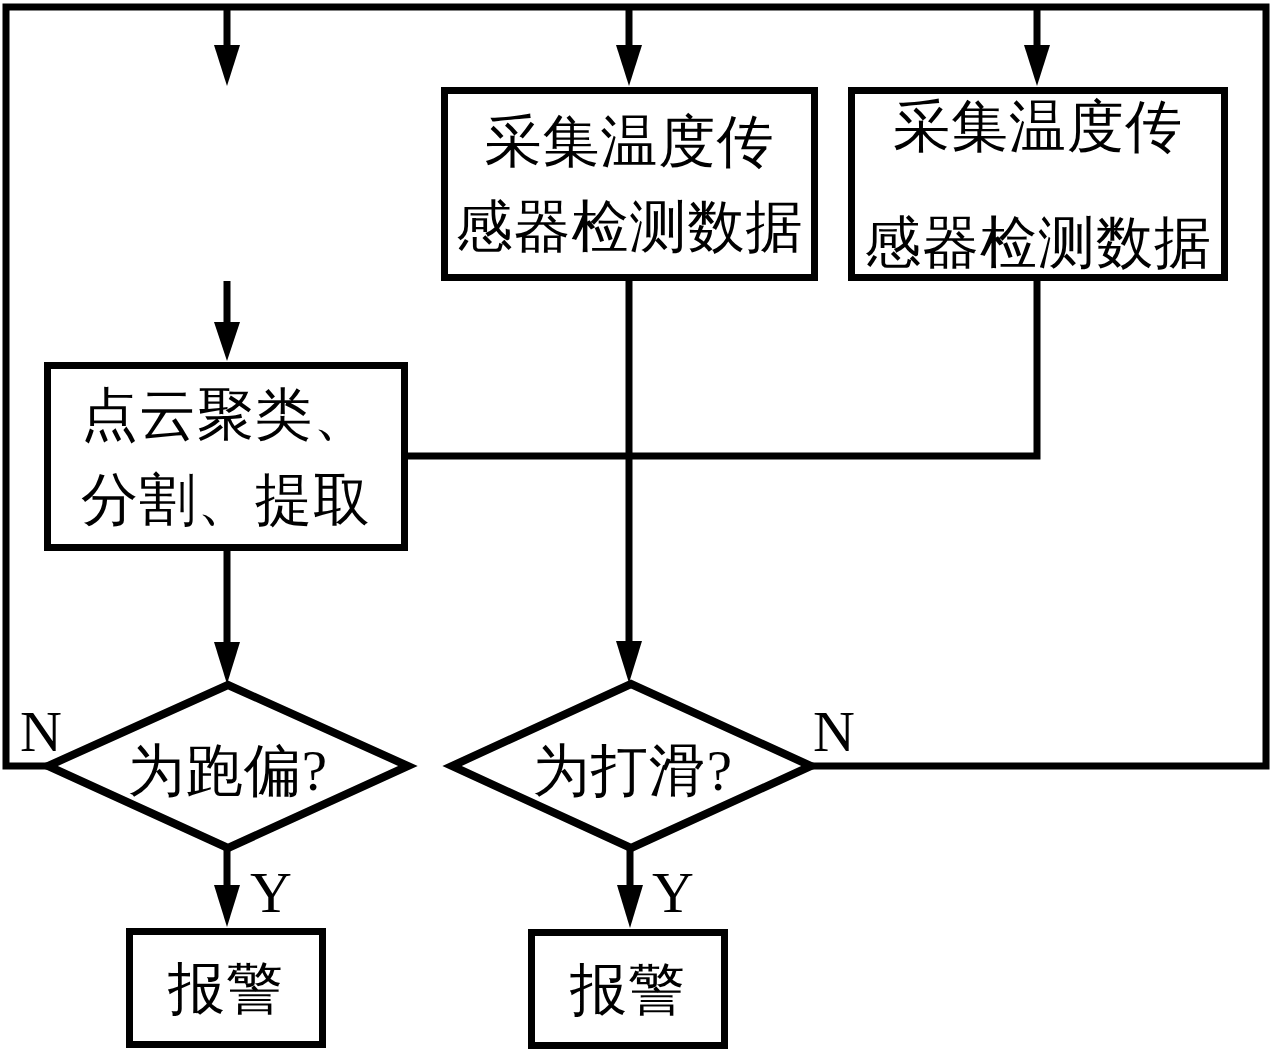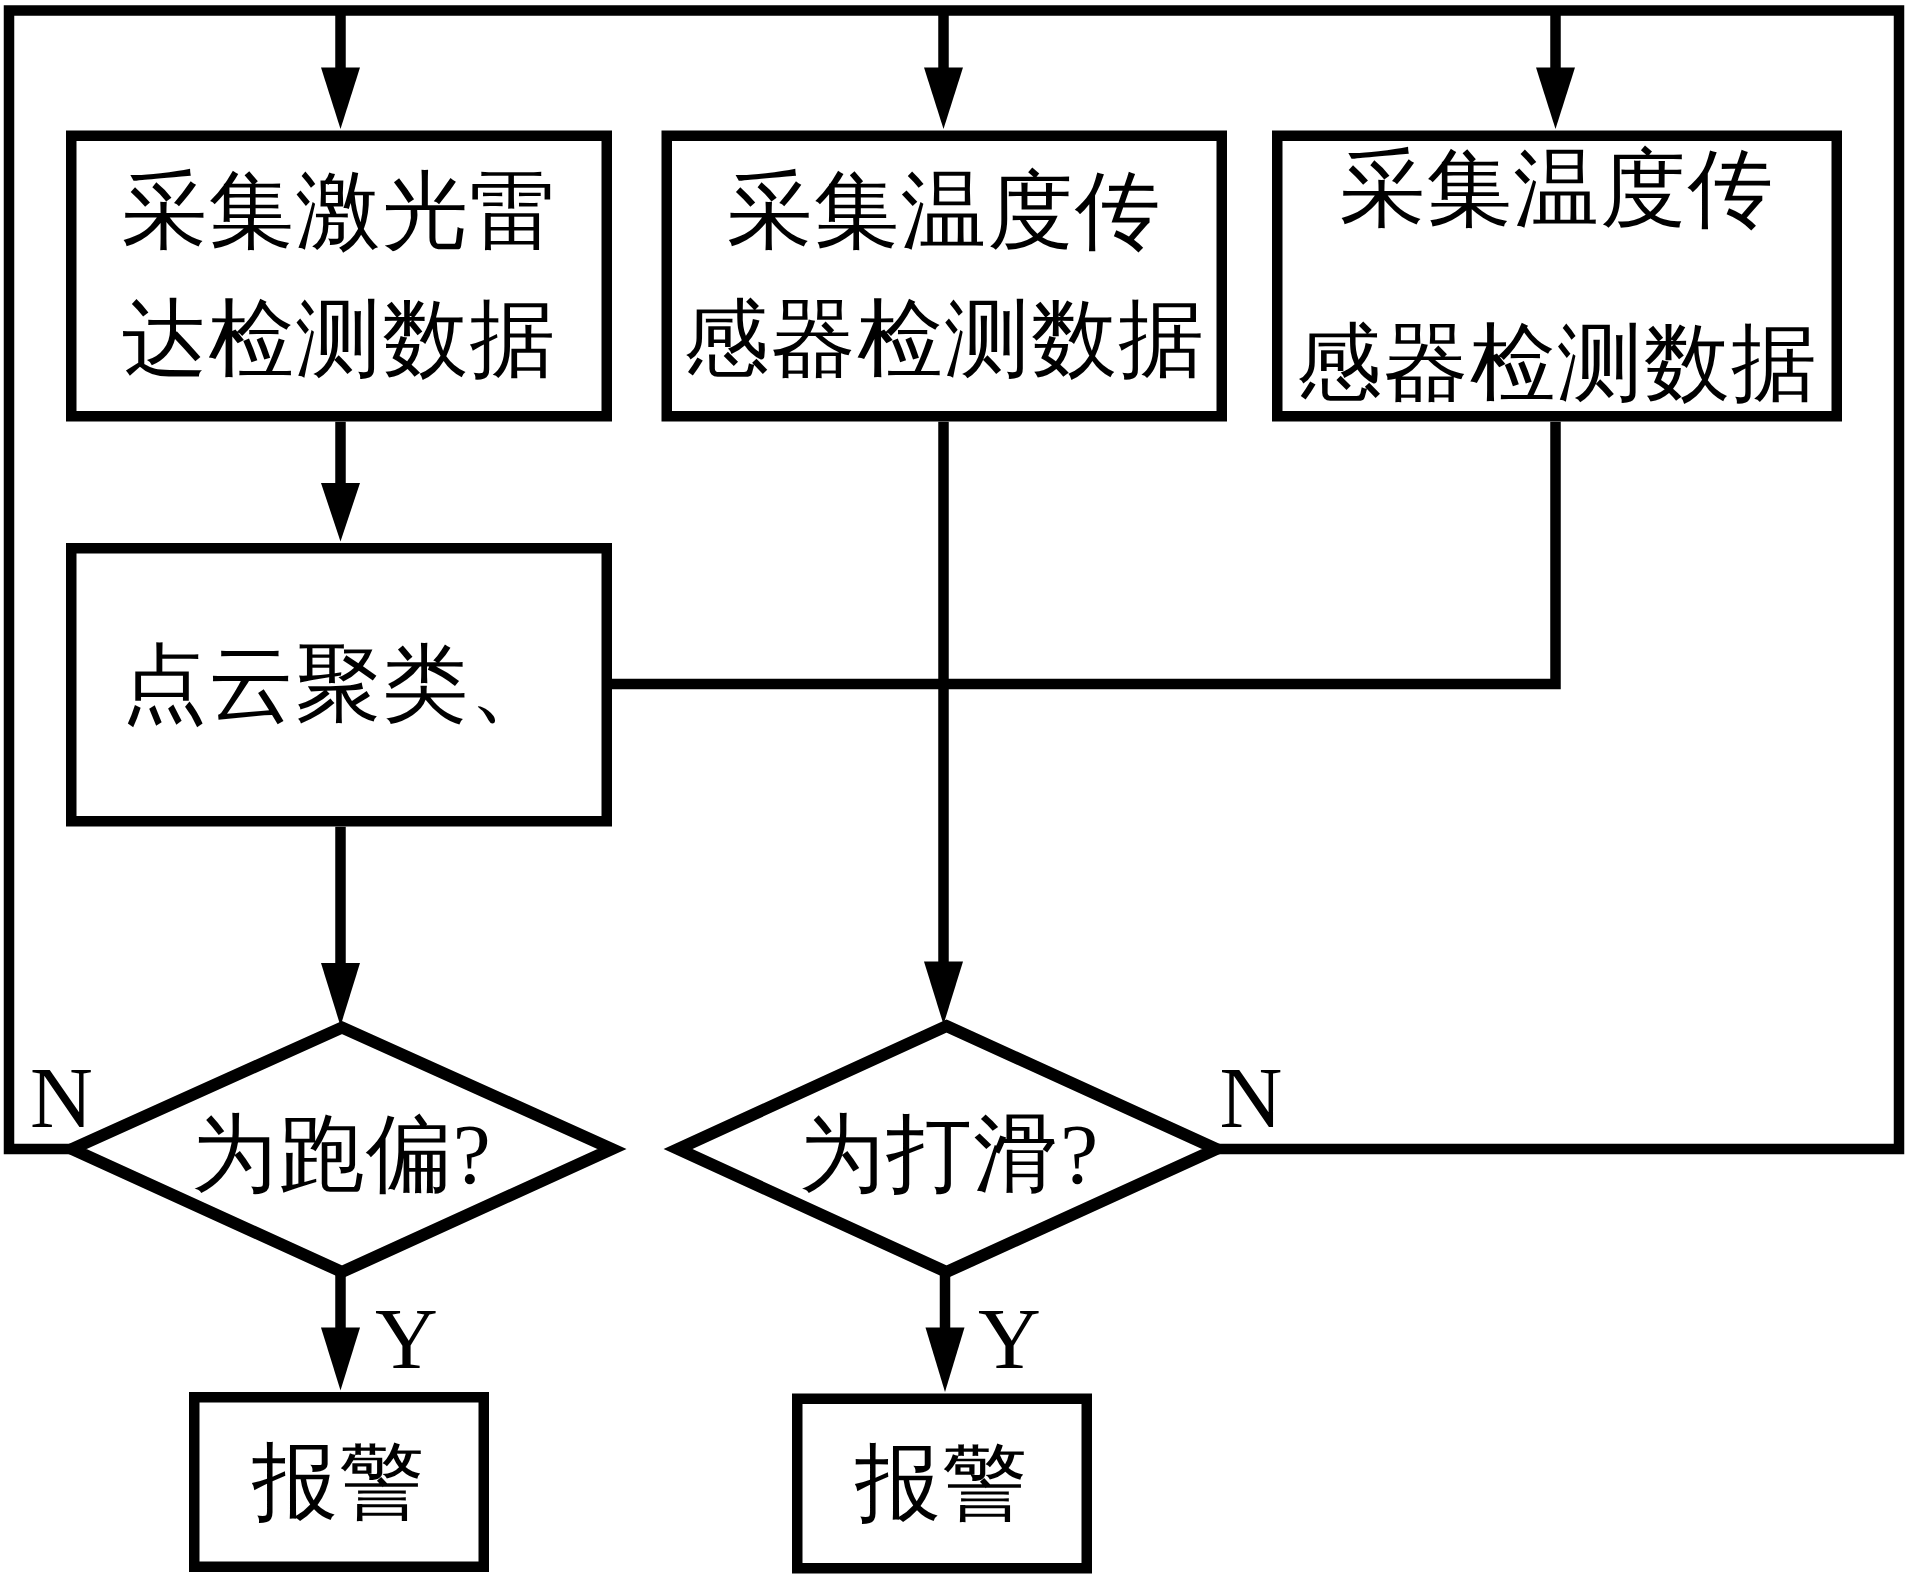--- a/index.html
+++ b/index.html
@@ -77,37 +77,34 @@
       <line x1="227" y1="848" x2="227" y2="888" stroke="#000" stroke-width="7"></line>
       <polygon points="214,885 240,885 227,927" fill="#000"></polygon>
     </g>
 
     <g>
       <line x1="630" y1="848" x2="630" y2="888" stroke="#000" stroke-width="7"></line>
       <polygon points="617,885 643,885 630,928" fill="#000"></polygon>
     </g>
   </svg>
 
-  <div class="node" style="left:44px; top:87px; width:364px; height:194px;">
-    <div class="tline">采集激光雷</div>
-    <div class="tline">达检测数据</div>
-  </div>
 
   <div class="node" style="left:441px; top:87px; width:377px; height:194px;">
     <div class="tline">采集温度传</div>
     <div class="tline">感器检测数据</div>
   </div>
 
   <div class="node" style="left:848px; top:87px; width:380px; height:194px;gap:31px;">
     <div class="tline">采集温度传</div>
     <div class="tline">感器检测数据</div>
   </div>
 
   <div class="node" style="left:44px; top:362px; width:364px; height:189px;">
     <div class="tline">点云聚类、</div>
+    <div class="tline">分割、提取</div>
   </div>
 
   <div class="node" style="left:126px; top:928px; width:200px; height:120px;">
     <div class="tline" style="line-height:1;">报警</div>
   </div>
 
   <div class="node" style="left:528px; top:929px; width:200px; height:120px;">
     <div class="tline" style="line-height:1;">报警</div>
   </div>
 

